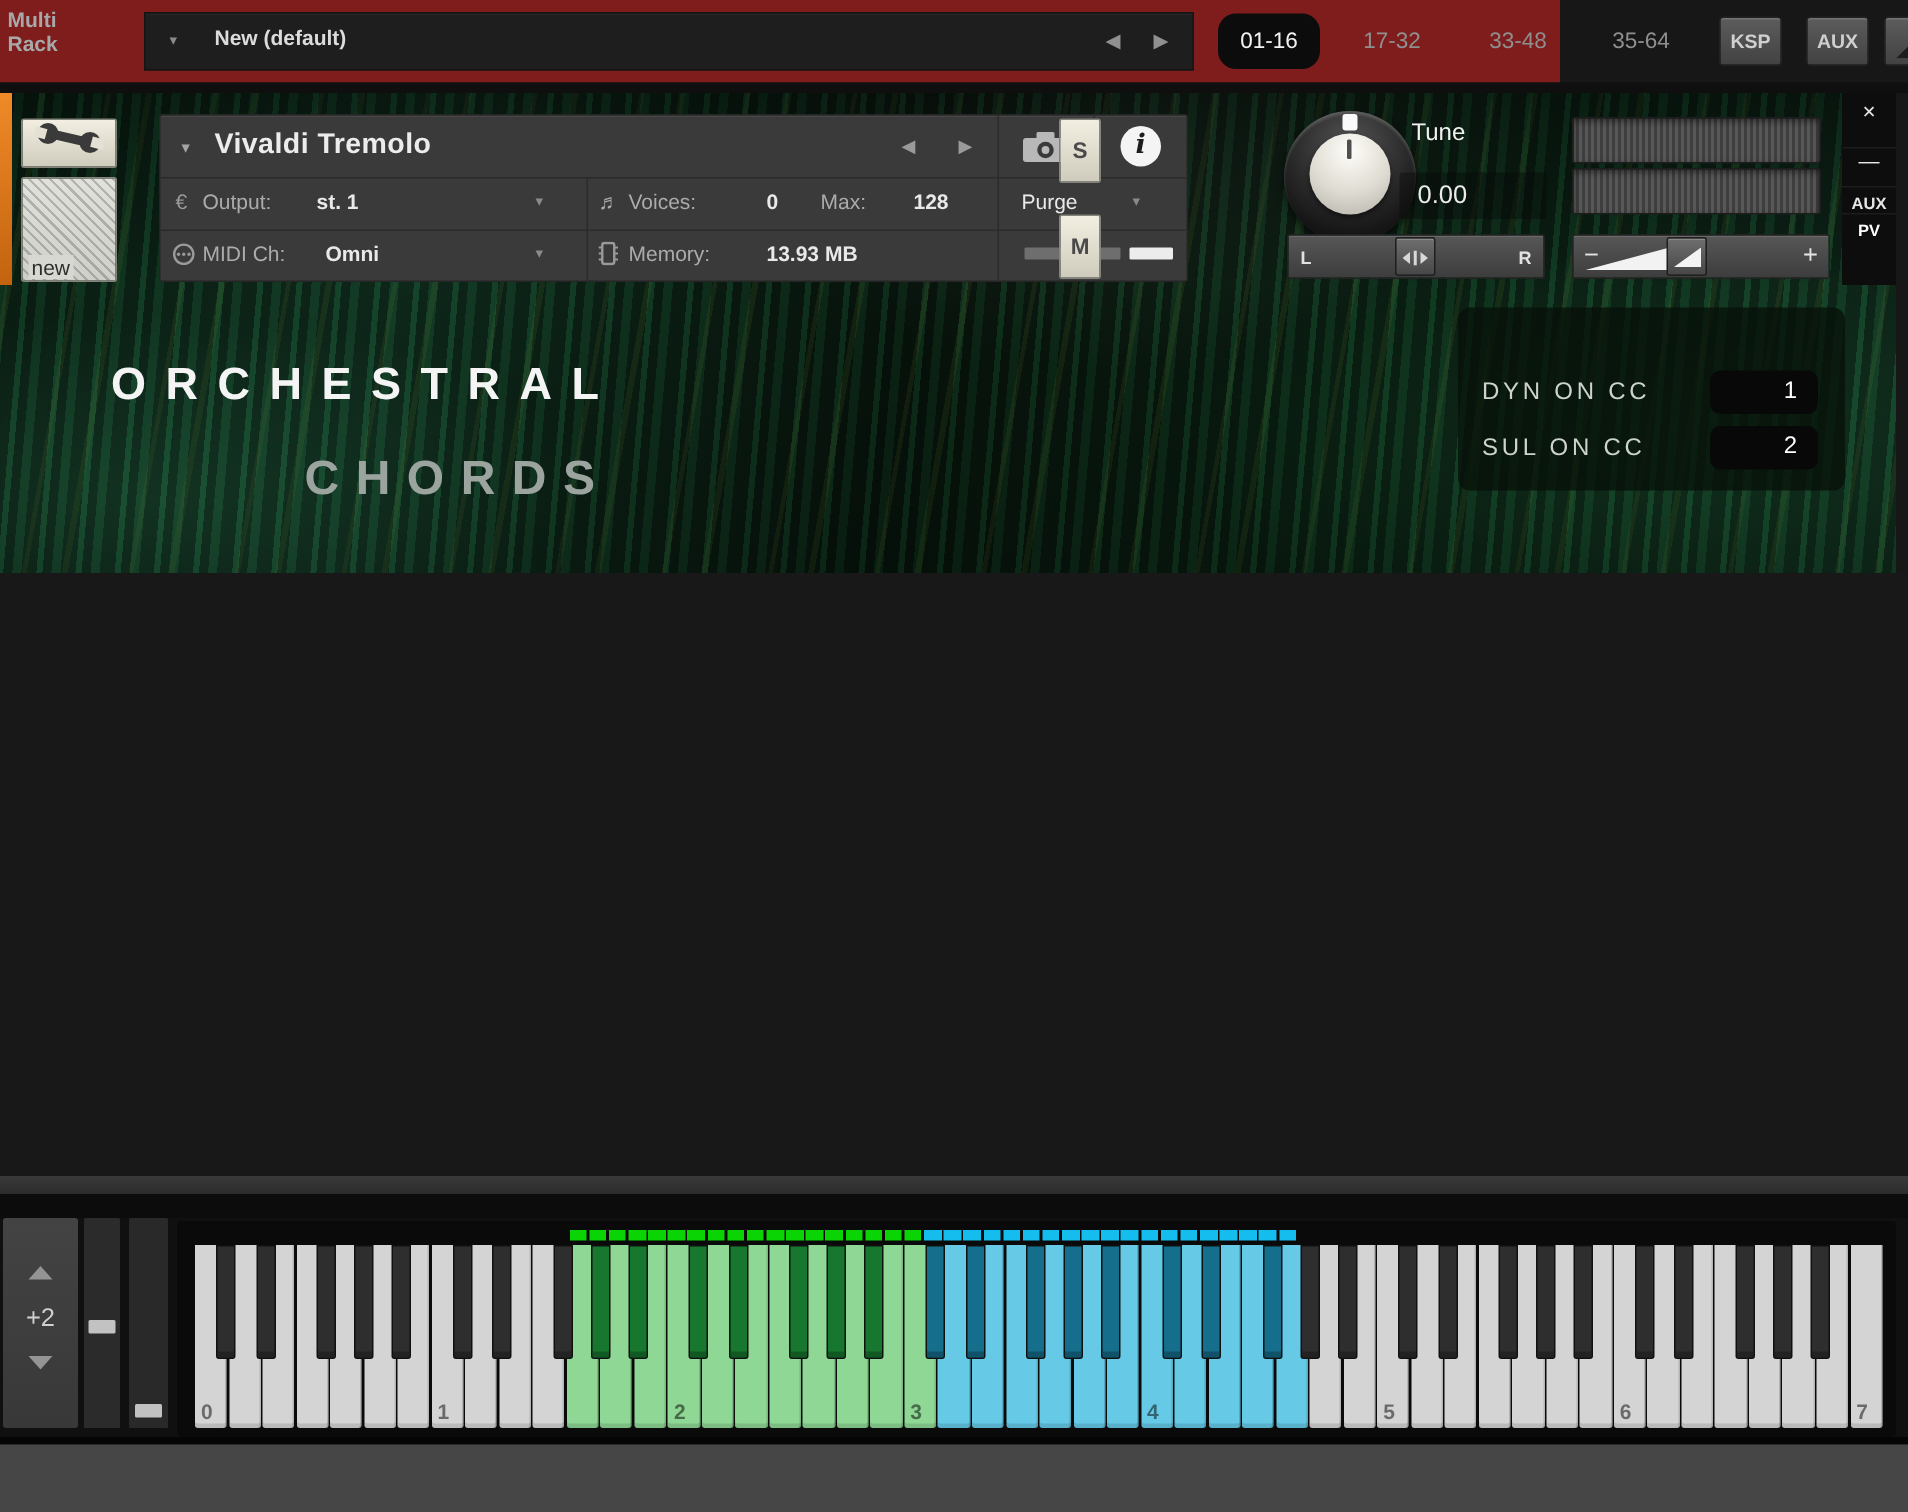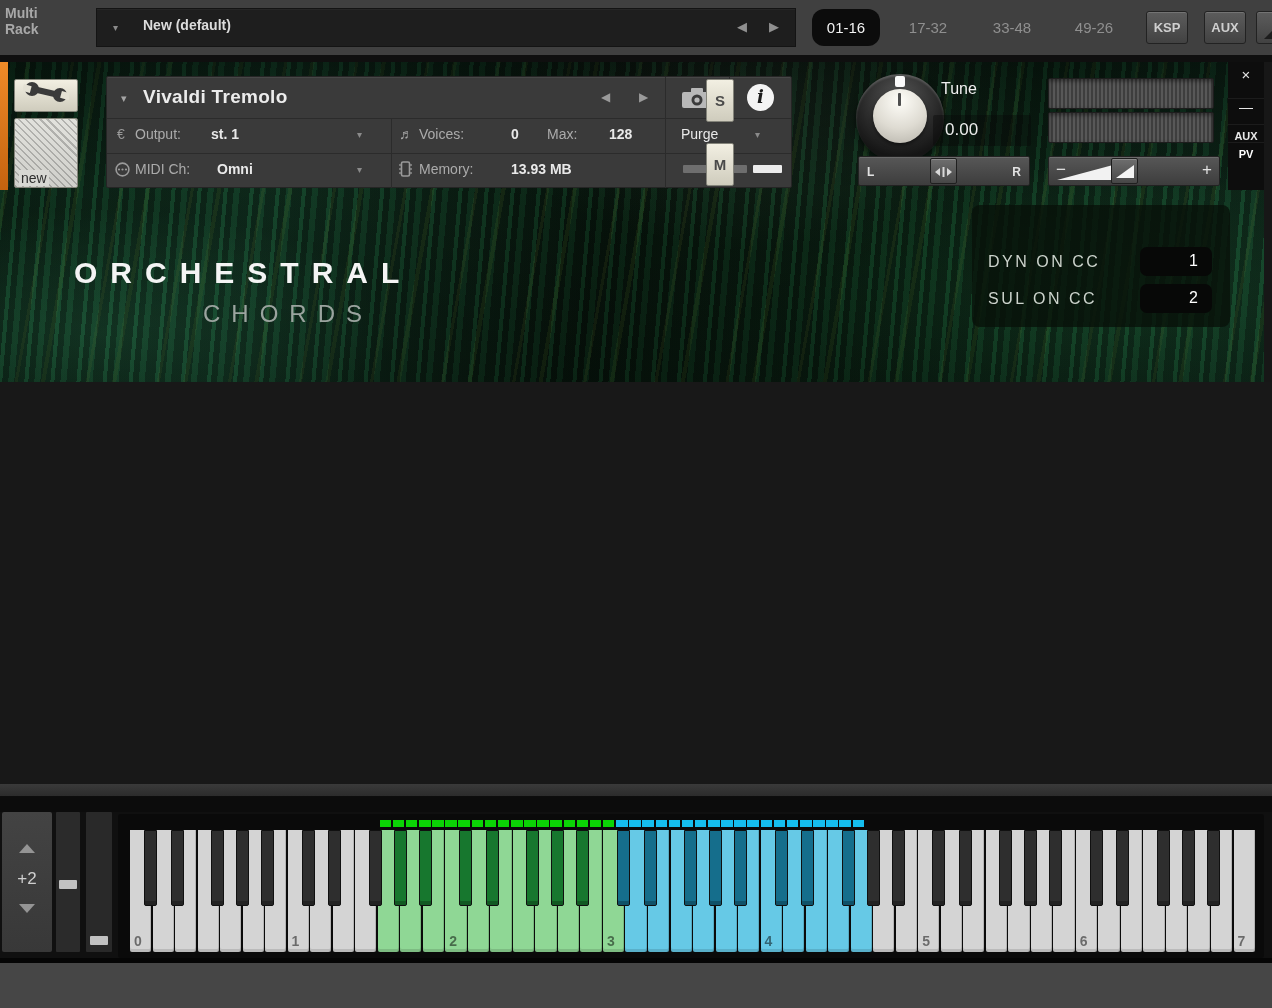--- a/index.html
+++ b/index.html
@@ -2,21 +2,21 @@
 <html><head>
 <meta charset="utf-8">
 <style>
   * { margin:0; padding:0; box-sizing:border-box; }
   html,body { width:1272px; height:1008px; background:#171717; overflow:hidden;
               font-family:"Liberation Sans","DejaVu Sans",sans-serif; }
   .abs { position:absolute; }
   #stage { position:relative; width:1272px; height:1008px; background:#171717; }
 
   
-  #topbar { left:0; top:0; width:1272px; height:55px; background:#404040; }
+  #topbar { left:0; top:0; width:1040px; height:55px; background:#7f1d1d; }
   #rack-label { left:5px; top:5px; color:#a8a8a8; font-size:14px; line-height:16px; font-weight:bold; }
   #preset-box { left:96px; top:8px; width:700px; height:39px; background:#1e1e1e;
                 border:1px solid #141414; box-shadow:inset 0 1px 0 rgba(255,255,255,0.04); }
   #preset-box .dd { position:absolute; left:16px; top:13px; color:#8a8a8a; font-size:10px; }
   #preset-name { position:absolute; left:46px; top:8px; color:#dcdcdc; font-size:14px; font-weight:bold; }
   .nav-arrow { position:absolute; top:10px; color:#909090; font-size:13px; cursor:default; }
   #preset-prev { left:640px; } #preset-next { left:672px; }
   .page-tab { top:9px; width:68px; height:37px; line-height:37px; text-align:center;
               font-size:15px; color:#8f8f8f; border-radius:12px; }
   .page-tab.active { background:#0c0c0c; color:#f2f2f2; }
@@ -112,23 +112,23 @@
 
   
   #side-col { left:1228px; top:0px; width:36px; height:128px; background:#0d0d0d; }
   .side-cell { position:absolute; left:0; width:36px; text-align:center; color:#e6e6e6; border-top:1px solid #1c1c1c; }
   #side-x { top:4px; font-size:15px; border-top:none; }
   #side-min { top:36px; font-size:14px; }
   #side-aux { top:62px; font-size:11px; font-weight:bold; padding-top:5px; height:26px; }
   #side-pv { top:80px; font-size:11px; font-weight:bold; padding-top:5px; height:26px; color:#fff; }
 
   
-  #banner-title { left:74px; top:194px; font-size:30px; font-weight:600; letter-spacing:13px;
+  #banner-title { left:74px; top:178px; font-size:30px; font-weight:600; letter-spacing:13px;
                   color:#f4f4f4; }
-  #banner-sub { left:203px; top:238px; font-size:24px; font-weight:400; letter-spacing:11px;
+  #banner-sub { left:203px; top:238px; font-size:32px; font-weight:700; letter-spacing:11px;
                 color:#9ba49f; }
 
   
   .gpanel { background:rgba(8,17,9,0.78); border-radius:8px; }
   #split-panel { left:784px; top:143px; width:178px; height:78px; }
   .gtitle { position:absolute; width:100%; top:8px; text-align:center; font-size:18px;
             letter-spacing:5px; color:#c8cfc8; }
   #split-toggle { position:absolute; left:12px; top:44px; width:154px; height:22px; background:#0a0c0a;
                   border-radius:11px; box-shadow:inset 0 1px 2px rgba(0,0,0,0.8); }
   #split-knob { position:absolute; left:2px; top:2px; width:40px; height:18px; border-radius:9px;
@@ -183,21 +183,21 @@
     </div>
     <div id="preset-box" class="abs">
       <span class="dd">▾</span>
       <span id="preset-name">New (default)</span>
       <span id="preset-prev" class="nav-arrow">◀</span>
       <span id="preset-next" class="nav-arrow">▶</span>
     </div>
     <div id="page-0" class="abs page-tab active">01-16</div>
     <div id="page-1" class="abs page-tab">17-32</div>
     <div id="page-2" class="abs page-tab">33-48</div>
-    <div id="page-3" class="abs page-tab">49-26</div>
+    <div id="page-3" class="abs page-tab">35-64</div>
     <div id="ksp-btn" class="abs mini-btn">KSP</div>
     <div id="aux-btn" class="abs mini-btn">AUX</div>
     <div id="edge-btn" class="abs mini-btn">
       <span class="glyph"></span>
     </div>
   </div>
   <div id="topbar-sep" class="abs"></div>
 
   <div id="instrument" class="abs">
     <div id="orange-strip" class="abs"></div>

